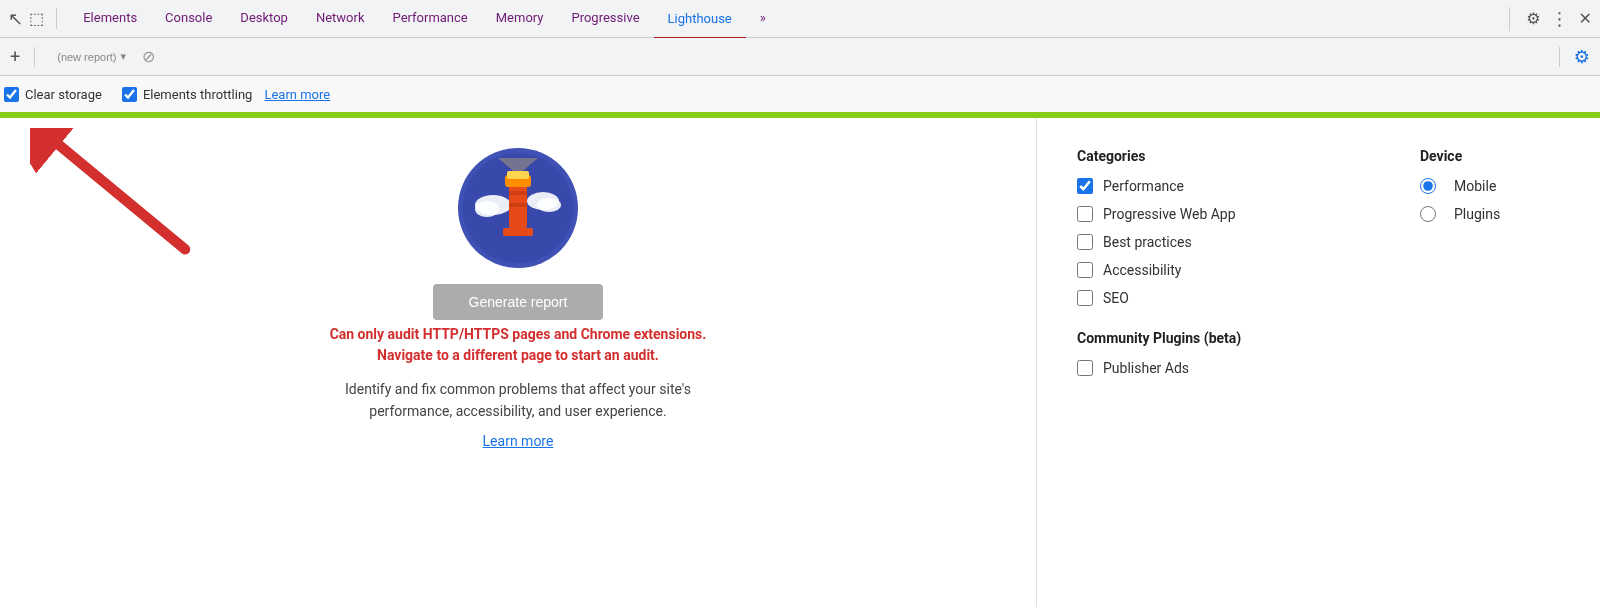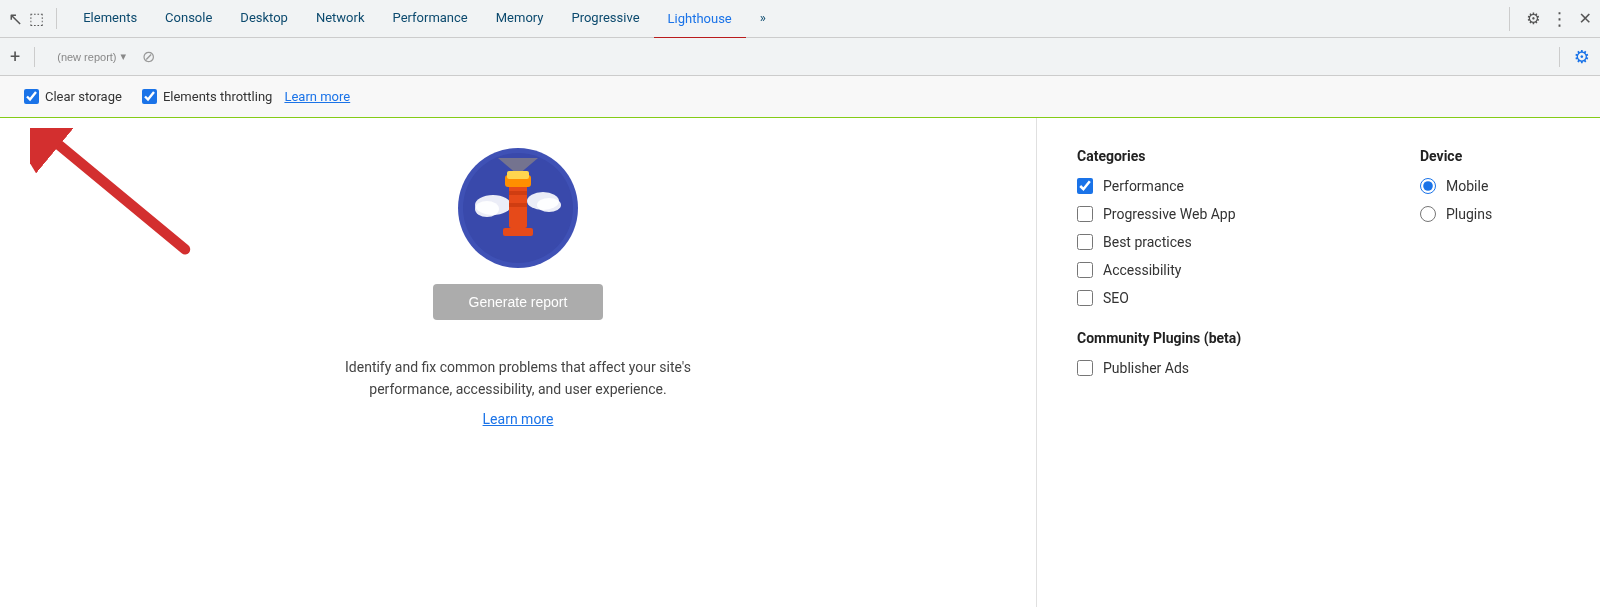--- a/index.html
+++ b/index.html
@@ -39,21 +39,21 @@
       align-items: center;
       gap: 0;
       flex: 1;
     }
     .tab-item {
       padding: 0 14px;
       height: 38px;
       display: flex;
       align-items: center;
       cursor: pointer;
-      color: #0c4a6e;
+      color: #701a75;
       font-size: 13px;
       border-bottom: 2px solid transparent;
       white-space: nowrap;
     }
     .tab-item.active {
       color: #1a73e8;
       border-bottom: 1px solid #b91c1c;
     }
     .tab-right-icons {
       display: flex;
@@ -99,23 +99,23 @@
     .new-report-btn span { color: #888; font-size: 11px; }
     .block-icon { color: #999; font-size: 16px; cursor: pointer; }
     .toolbar-spacer { flex: 1; }
     .gear-icon-right { font-size: 18px; color: #1a73e8; cursor: pointer; }
 
     
     .options-bar {
       display: flex;
       align-items: center;
       background: #f8f8f8;
-      border-bottom: 1px solid #84cc16;
+      border-bottom: 6px solid #84cc16;
       height: 42px;
-      padding: 0 24px;
+      padding: 0 4px;
       gap: 20px;
     }
     .checkbox-label {
       display: flex;
       align-items: center;
       gap: 6px;
       font-size: 13px;
       color: #333;
       cursor: pointer;
     }
@@ -179,21 +179,21 @@
 
     
     .generate-btn {
       background: #9e9e9e;
       color: white;
       border: none;
       border-radius: 4px;
       padding: 10px 36px;
       font-size: 14px;
       cursor: pointer;
-      margin-bottom: 36px;
+      margin-bottom: 4px;
       opacity: 0.85;
     }
 
     
     .error-message {
       text-align: center;
       color: #d32f2f;
       font-size: 14px;
       font-weight: bold;
       margin-bottom: 12px;
@@ -243,21 +243,21 @@
       cursor: pointer;
     }
     .checkbox-row input[type="checkbox"] {
       width: 16px;
       height: 16px;
       accent-color: #1a73e8;
     }
     .radio-row {
       display: flex;
       align-items: center;
-      gap: 10px;
+      gap: 18px;
       margin-bottom: 12px;
       font-size: 14px;
       color: #333;
       cursor: pointer;
     }
     .radio-row input[type="radio"] {
       width: 16px;
       height: 16px;
       accent-color: #1a73e8;
     }
@@ -353,20 +353,24 @@
         <rect x="44" y="18" width="22" height="8" fill="#ffd54f" rx="2"></rect>
 
         <rect x="40" y="75" width="30" height="8" fill="#e64a19" rx="2"></rect>
 
         <polygon points="55,22 35,5 75,5" fill="#ffd54f" opacity="0.3"></polygon>
       </svg>
     </div>
 
     <button class="generate-btn">Generate report</button>
 
+    <div class="error-message">
+      <div>Can only audit HTTP/HTTPS pages and Chrome extensions.</div>
+      <div>Navigate to a different page to start an audit.</div>
+    </div>
 
     <div class="desc-text">Identify and fix common problems that affect your site's performance, accessibility, and user experience.</div>
 
     <a class="learn-more-main">Learn more</a>
   </div>
 
   <div class="right-panel">
 
     <div class="categories-section">
       <div class="section-title">Categories</div>

